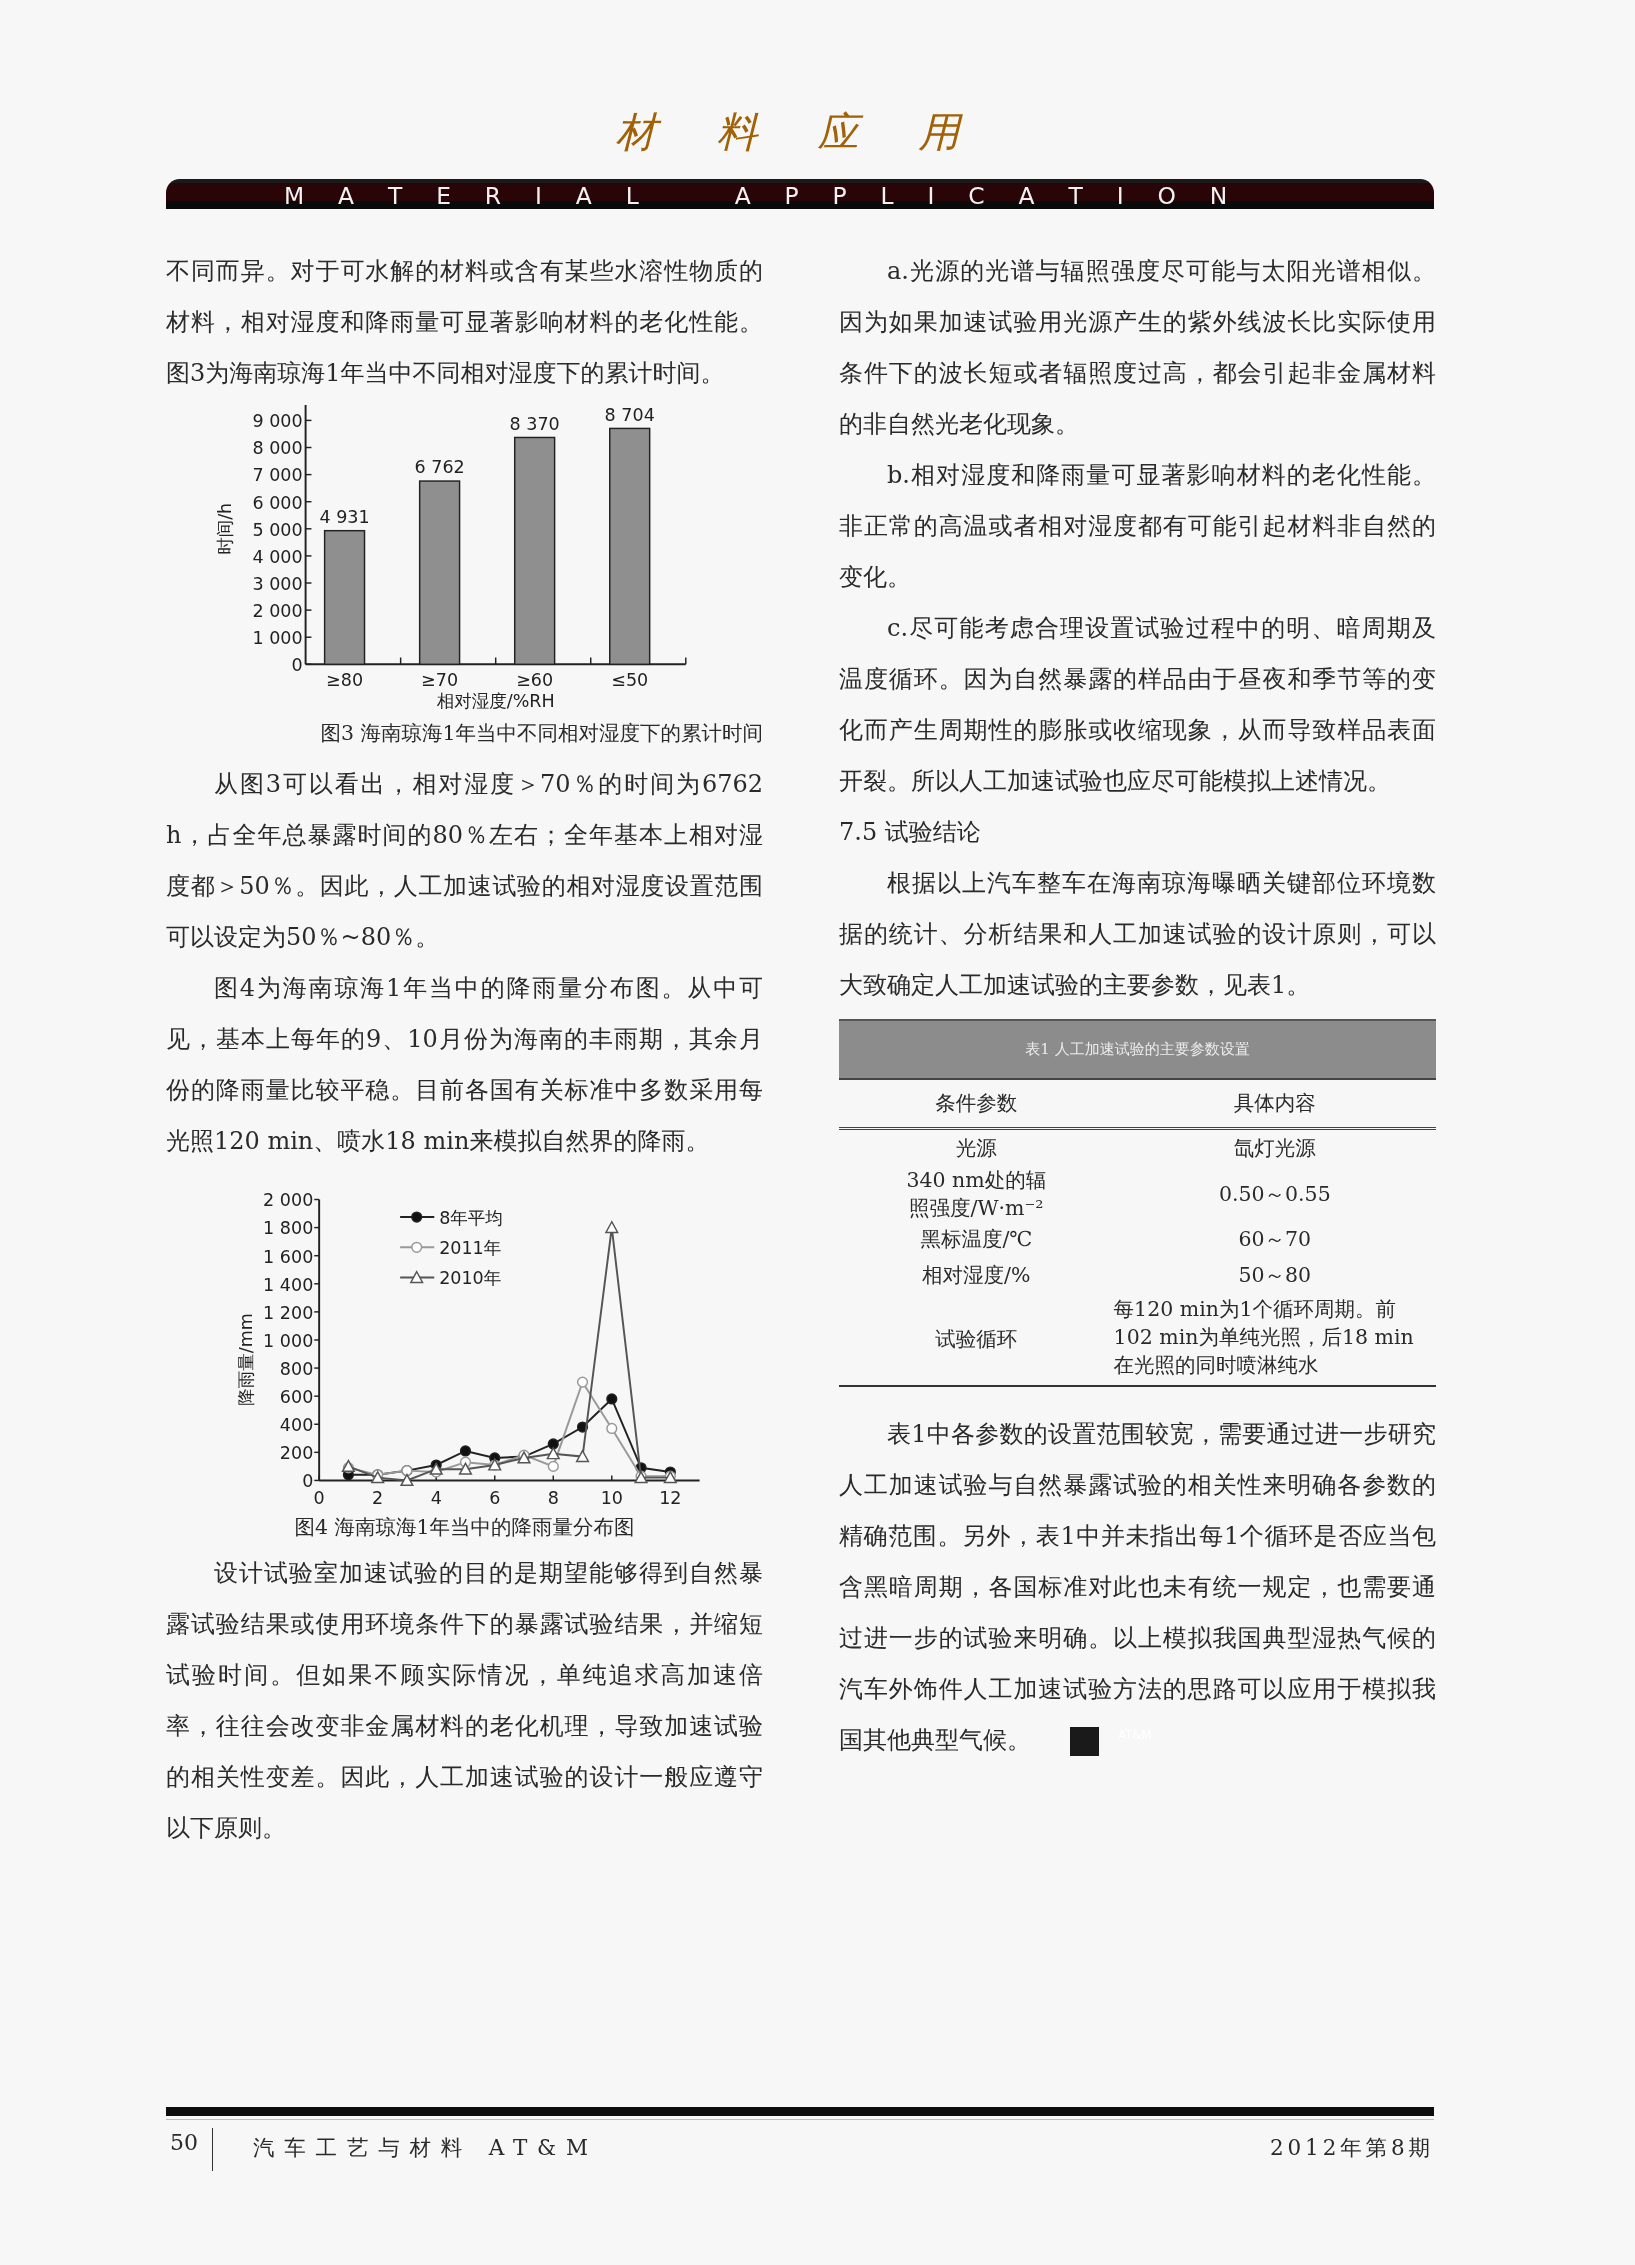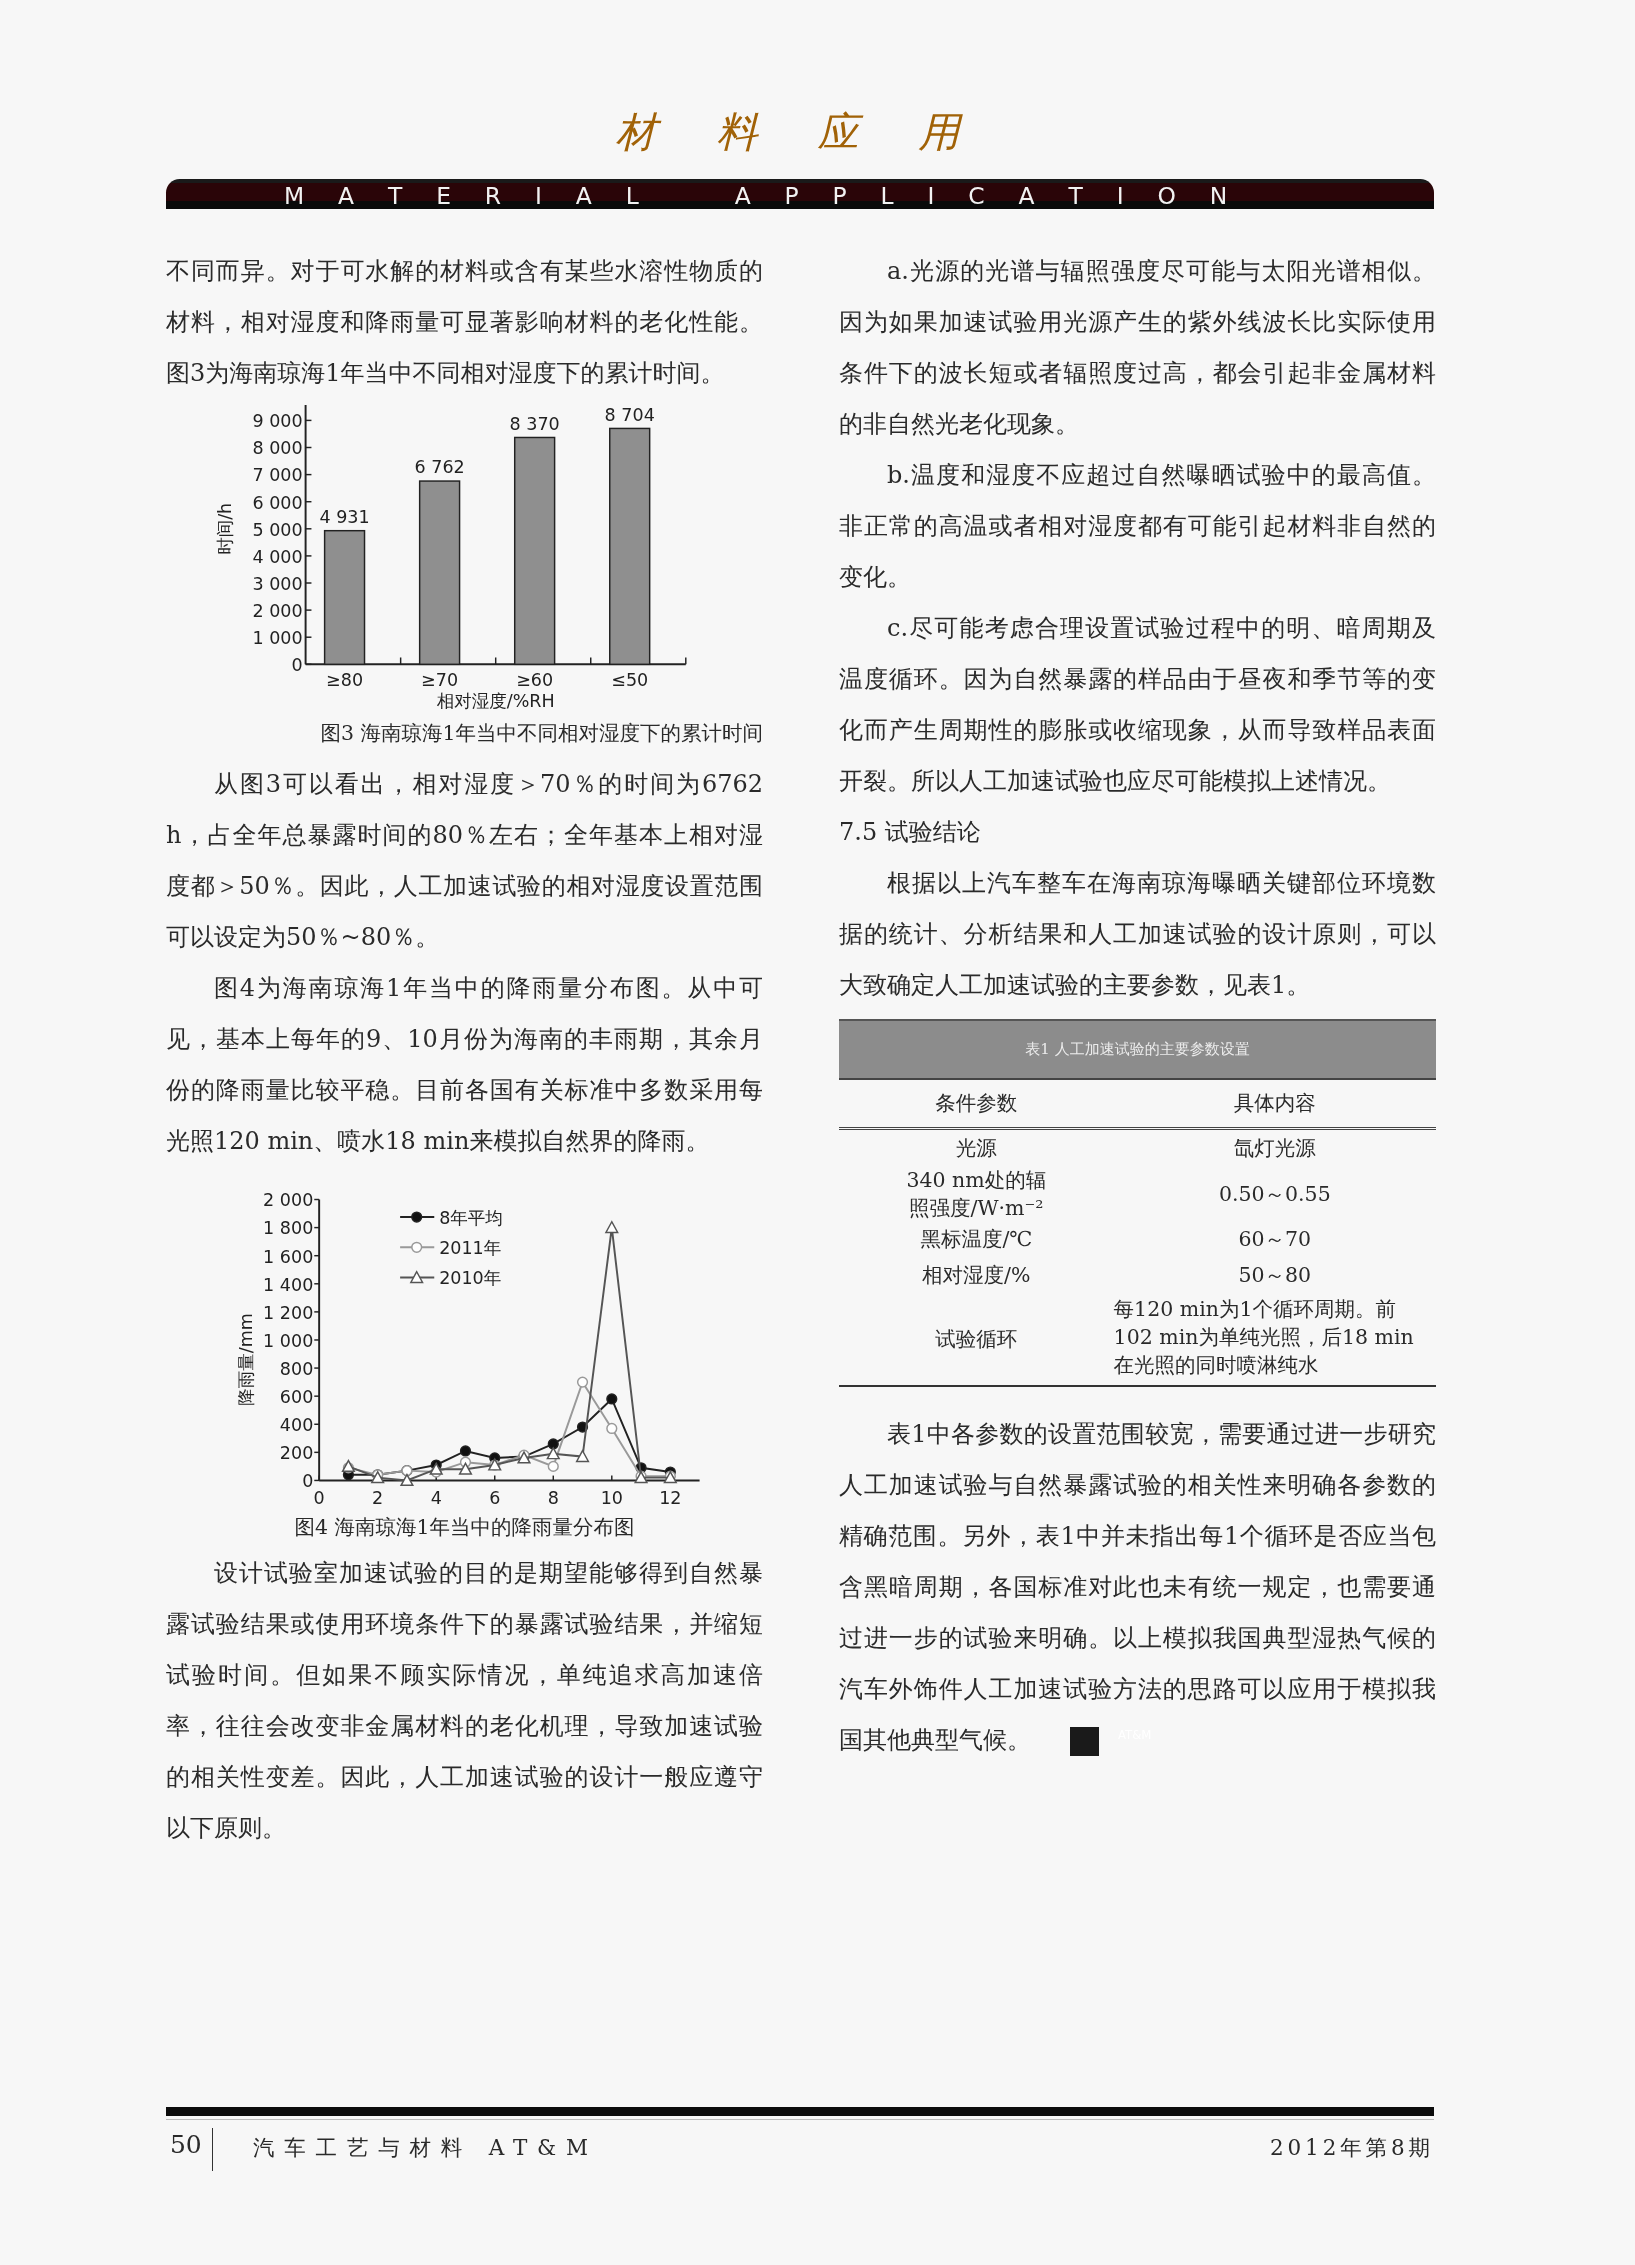--- a/index.html
+++ b/index.html
@@ -39,21 +39,21 @@
   }
   table.params th { font-weight: normal; height: 45px; border-bottom: 3.9px double #444; }
   table.params td { text-align: center; padding: 3.9px 0; }
   table.params td.left-text { text-align: left; padding-left: 5.9px; }
   table.params tr.last td { border-bottom: 2px solid #333; }
   .footer-rule {
     position: absolute; left: 166px; top: 2107px; width: 1268px; height: 8.8px; background: #0c0c0c;
   }
   .footer-rule2 { position: absolute; left: 166px; top: 2119px; width: 1268px; height: 1px; background: #bbb; }
   .footer { position: absolute; top: 2128px; left: 166px; width: 1268px; height: 39px; font-size: 21.5px; }
-  .footer .page { position: absolute; left: 3.9px; top: 2px; font-size: 25px; }
+  .footer .page { position: absolute; left: 3.9px; top: 2px; font-size: 22px; }
   .footer .sep { position: absolute; left: 46px; top: 0; width: 1px; height: 43px; background: #333; }
   .footer .journal { position: absolute; left: 59px; top: 4.9px; letter-spacing: 9.8px; margin-left: 28px; }
   .footer .issue { position: absolute; right: 0; top: 4.9px; letter-spacing: 3.9px; }
   .atm-logo {
     display: inline-block; width: 29px; height: 29px; background: #1a1a1a; color: #fff;
     font-family: "DejaVu Sans", sans-serif; font-size: 11.7px; line-height: 12.7px; text-align: center;
     vertical-align: middle; margin-left: 39px; padding-top: 2px; box-sizing: border-box;
   }
 </style>
 </head>
@@ -210,21 +210,21 @@
         <text x="280" y="114" font-size="18">2010年</text>
       </svg>
   </div>
   <div class="caption" style="margin:7.8px 0 5.9px;">图4  海南琼海1年当中的降雨量分布图</div>
 
   <p class="indent">设计试验室加速试验的目的是期望能够得到自然暴露试验结果或使用环境条件下的暴露试验结果，并缩短试验时间。但如果不顾实际情况，单纯追求高加速倍率，往往会改变非金属材料的老化机理，导致加速试验的相关性变差。因此，人工加速试验的设计一般应遵守以下原则。</p>
 </div>
 
 <div class="col col-right">
   <p class="indent">a.光源的光谱与辐照强度尽可能与太阳光谱相似。因为如果加速试验用光源产生的紫外线波长比实际使用条件下的波长短或者辐照度过高，都会引起非金属材料的非自然光老化现象。</p>
-  <p class="indent">b.温度和湿度不应超过自然曝晒试验中的最高值。非正常的高温或者相对湿度都有可能引起材料非自然的变化。</p>
+  <p class="indent">b.相对湿度和降雨量可显著影响材料的老化性能。非正常的高温或者相对湿度都有可能引起材料非自然的变化。</p>
   <p class="indent">c.尽可能考虑合理设置试验过程中的明、暗周期及温度循环。因为自然暴露的样品由于昼夜和季节等的变化而产生周期性的膨胀或收缩现象，从而导致样品表面开裂。所以人工加速试验也应尽可能模拟上述情况。</p>
   <div class="section">7.5  试验结论</div>
   <p class="indent">根据以上汽车整车在海南琼海曝晒关键部位环境数据的统计、分析结果和人工加速试验的设计原则，可以大致确定人工加速试验的主要参数，见表1。</p>
 
   <table class="params">
     <caption>表1  人工加速试验的主要参数设置</caption>
     <thead>
       <tr>
         <th style="width:46%">条件参数</th>
         <th>具体内容</th>

